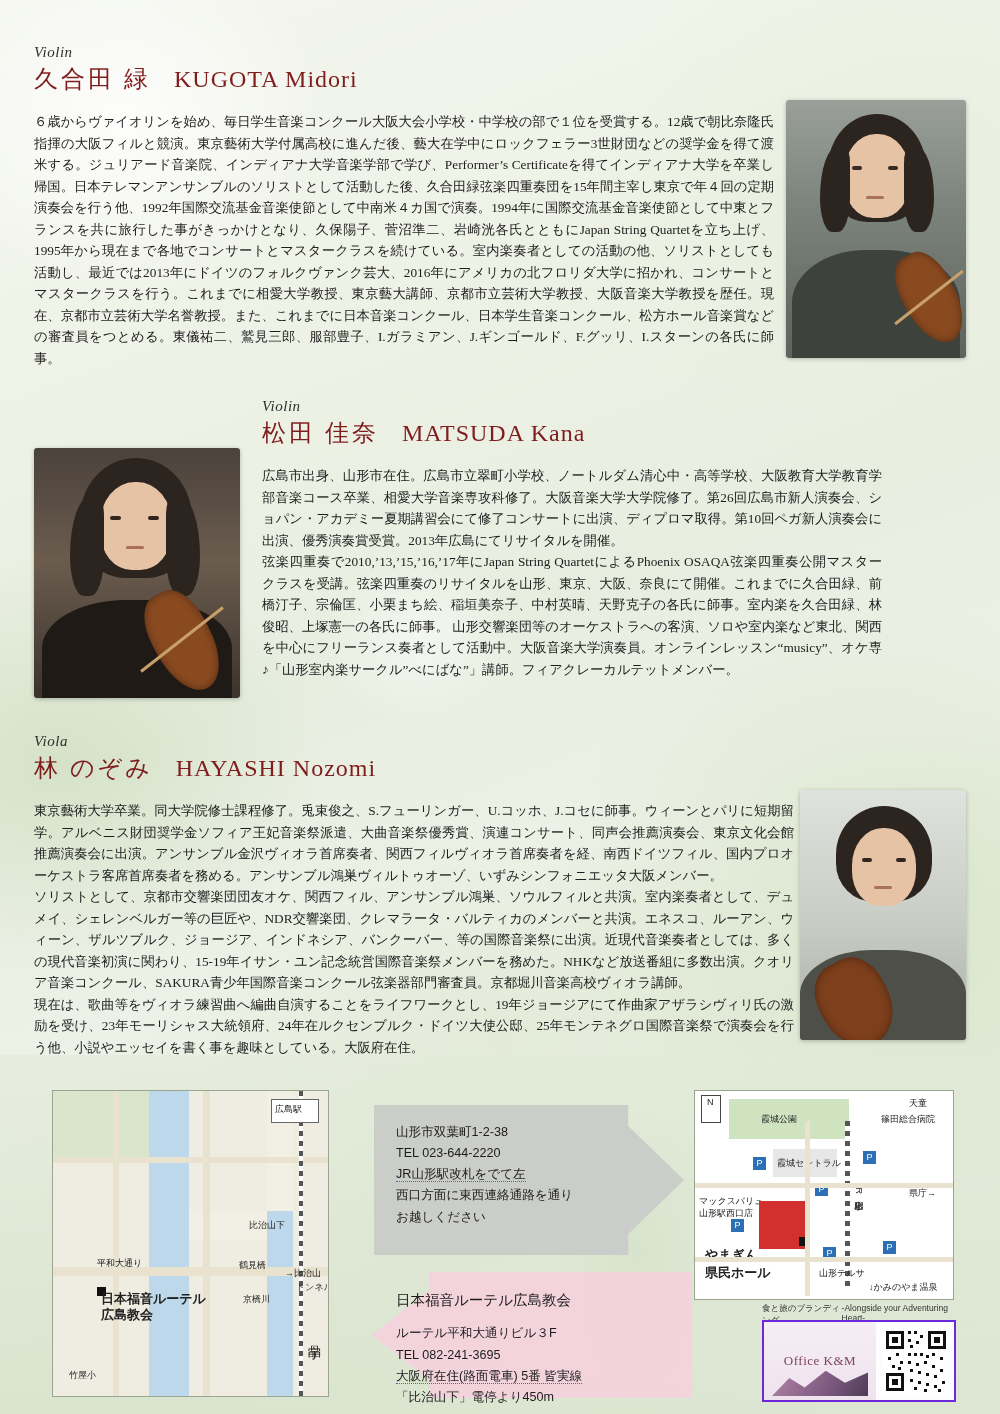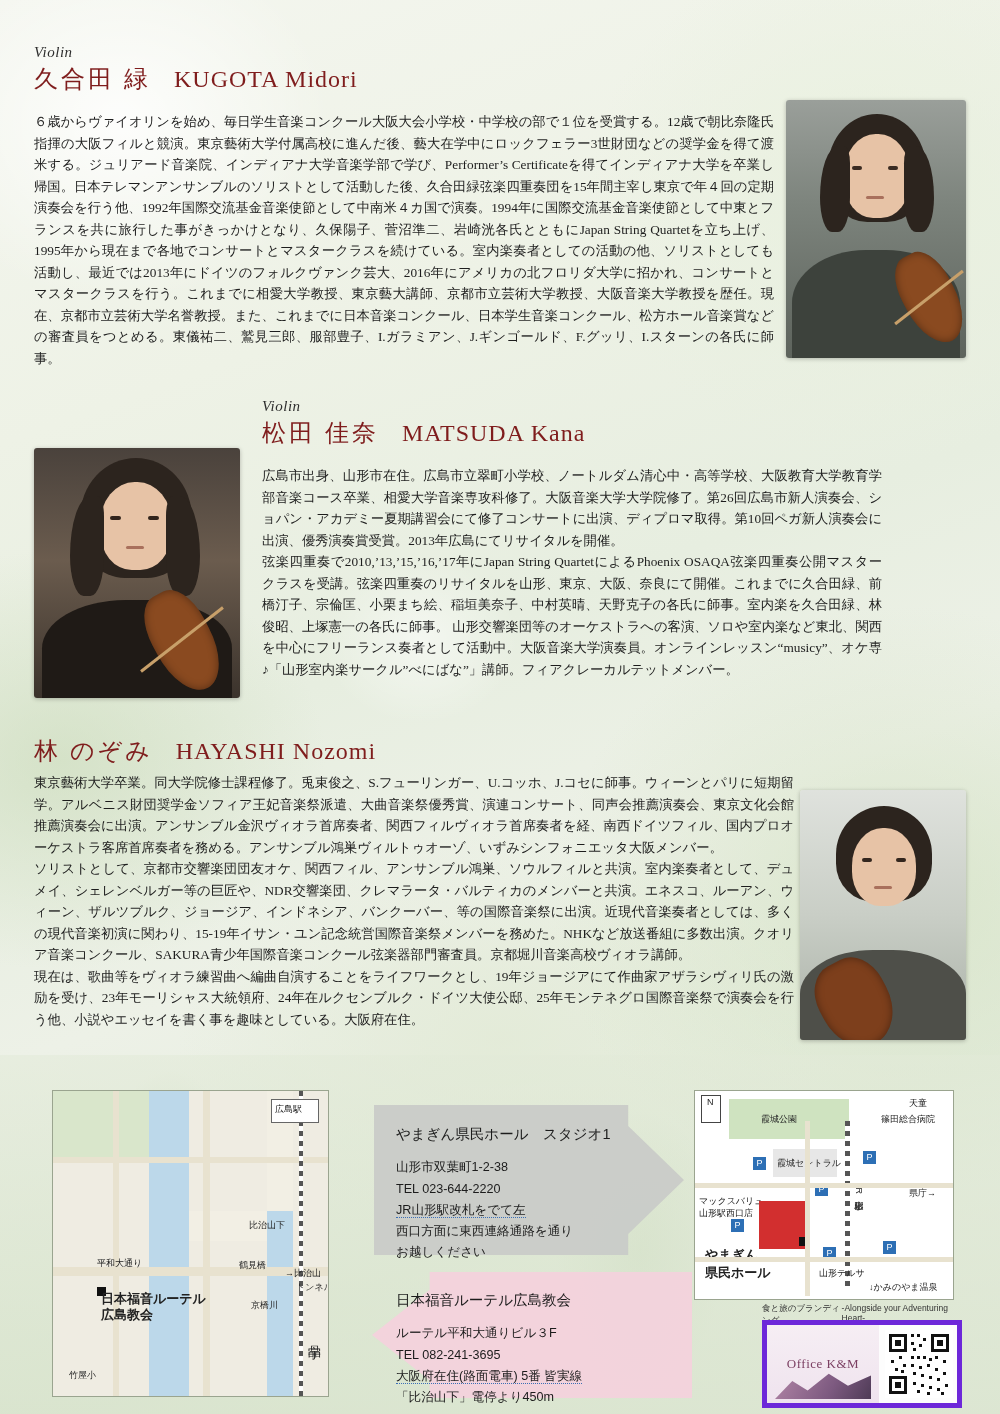--- a/index.html
+++ b/index.html
@@ -72,21 +72,21 @@
   
   #p2{position:absolute;left:262px;top:398px;width:620px;}
   #p2 .bio{margin-top:16px;width:620px;}
   .photo2{
     position:absolute;left:34px;top:448px;width:206px;height:250px;
     border-radius:3px;overflow:hidden;box-shadow:0 1px 4px rgba(0,0,0,.25);
   }
 
   
   #p3{position:absolute;left:34px;top:733px;width:760px;}
-  #p3 .bio{margin-top:5px;width:760px;}
+  #p3 .bio{margin-top:16px;width:760px;}
   .photo3{
     position:absolute;left:800px;top:790px;width:166px;height:250px;
     border-radius:3px;overflow:hidden;box-shadow:0 1px 4px rgba(0,0,0,.25);
   }
 
   
   .ph{position:absolute;left:0;top:0;width:100%;height:100%;}
   .ph.a{background:linear-gradient(180deg,#9a9f9a 0%,#7d847d 40%,#5d635c 100%);}
   .ph.b{background:linear-gradient(180deg,#4a423c 0%,#6b5c4e 45%,#3b332c 100%);}
   .ph.c{background:linear-gradient(180deg,#dfe2dd 0%,#c9cec6 50%,#a9b0a6 100%);}
@@ -123,21 +123,21 @@
     background:#f3d2dc;
     clip-path:polygon(18% 0, 100% 0, 100% 100%, 18% 100%, 18% 86%, 0 50%, 18% 14%);
     opacity:.95;
   }
   #cal1{left:396px;top:1122px;width:280px;}
   #cal2{left:396px;top:1288px;width:290px;}
   .ul-dot{border-bottom:1px dotted #3b6fb6;}
 
   .km-card{
     position:absolute;left:762px;top:1320px;width:190px;height:78px;
-    background:#fdfdfd;border:5px solid #6d28d9;
+    background:#fdfdfd;border:2px solid #6d28d9;
   }
   .km-left{
     position:absolute;left:0;top:0;width:112px;height:78px;
     background:linear-gradient(180deg,#f6eef4,#efe3ee);
     display:flex;align-items:center;justify-content:center;
   }
   .km-left span{
     font-family:"Liberation Serif", serif;
     font-size:13px;color:#7b3f62;letter-spacing:.5px;
   }
@@ -220,20 +220,21 @@
       <div style="position:absolute;left:114px;top:68px;width:11px;height:4px;background:#32241c;border-radius:2px;"></div>
       <div style="position:absolute;left:92px;top:98px;width:18px;height:3px;background:#a9705c;border-radius:2px;"></div>
       <div class="hair" style="left:36px;top:48px;width:34px;height:100px;border-radius:60% 20% 40% 40%;"></div>
       <div class="hair" style="left:132px;top:48px;width:34px;height:100px;border-radius:20% 60% 40% 40%;"></div>
       <div class="violin" style="left:120px;top:140px;width:58px;height:106px;"></div>
       <div class="bow" style="left:96px;top:190px;width:104px;"></div>
     </div>
   </div>
 
   <div id="p3">
+    <div class="part-label">Viola</div>
     <div class="name-line">
       <span class="jp">林 のぞみ</span>
       <span class="en">HAYASHI Nozomi</span>
     </div>
     <div class="bio">
       <p style="white-space:pre-line;">東京藝術大学卒業。同大学院修士課程修了。兎束俊之、S.フューリンガー、U.コッホ、J.コセに師事。ウィーンとパリに短期留学。アルベニス財団奨学金ソフィア王妃音楽祭派遣、大曲音楽祭優秀賞、演連コンサート、同声会推薦演奏会、東京文化会館推薦演奏会に出演。アンサンブル金沢ヴィオラ首席奏者、関西フィルヴィオラ首席奏者を経、南西ドイツフィル、国内プロオーケストラ客席首席奏者を務める。アンサンブル鴻巣ヴィルトゥオーゾ、いずみシンフォニエッタ大阪メンバー。
 ソリストとして、京都市交響楽団団友オケ、関西フィル、アンサンブル鴻巣、ソウルフィルと共演。室内楽奏者として、デュメイ、シェレンベルガー等の巨匠や、NDR交響楽団、クレマラータ・バルティカのメンバーと共演。エネスコ、ルーアン、ウィーン、ザルツブルク、ジョージア、インドネシア、バンクーバー、等の国際音楽祭に出演。近現代音楽奏者としては、多くの現代音楽初演に関わり、15-19年イサン・ユン記念統営国際音楽祭メンバーを務めた。NHKなど放送番組に多数出演。クオリア音楽コンクール、SAKURA青少年国際音楽コンクール弦楽器部門審査員。京都堀川音楽高校ヴィオラ講師。
 現在は、歌曲等をヴィオラ練習曲へ編曲自演することをライフワークとし、19年ジョージアにて作曲家アザラシヴィリ氏の激励を受け、23年モーリシャス大統領府、24年在ルクセンブルク・ドイツ大使公邸、25年モンテネグロ国際音楽祭で演奏会を行う他、小説やエッセイを書く事を趣味としている。大阪府在住。</p>
     </div>
   </div>
@@ -263,21 +264,21 @@
     <div class="mroad" style="left:150px;top:0px;width:7px;height:305px;"></div>
     <div class="mroad" style="left:60px;top:0px;width:6px;height:305px;"></div>
     <div class="railv rail" style="left:246px;top:0px;width:4px;height:305px;"></div>
     <div style="position:absolute;left:218px;top:8px;width:46px;height:22px;background:#fff;border:1px solid #666;"></div>
     <span class="mlbl" style="left:222px;top:12px;">広島駅</span>
     <span class="mlbl" style="left:196px;top:128px;">比治山下</span>
     <span class="mlbl" style="left:186px;top:168px;">鶴見橋</span>
     <span class="mlbl" style="left:44px;top:166px;">平和大通り</span>
     <span class="mlbl" style="left:232px;top:176px;">→比治山</span>
     <span class="mlbl" style="left:232px;top:190px;margin-left:11px;">トンネル</span>
-    <span class="mlbl" style="left:190px;top:208px;margin-left:8px;">京橋川</span>
+    <span class="mlbl" style="left:190px;top:202px;">京橋川</span>
     <div class="mpin" style="left:44px;top:196px;"></div>
     <span class="mlbl big" style="left:48px;top:200px;">日本福音ルーテル</span>
     <span class="mlbl big" style="left:48px;top:216px;">広島教会</span>
     <span class="mlbl" style="left:16px;top:278px;">竹屋小</span>
     <span class="mlbl" style="left:252px;top:244px;writing-mode:vertical-rl;font-size:13px;">宇品</span>
   </div>
 
   <div class="map-yamagata">
     <div class="mgreen" style="left:34px;top:8px;width:120px;height:40px;"></div>
     <span class="mlbl" style="left:66px;top:22px;">霞城公園</span>
@@ -304,21 +305,20 @@
     <div class="mP" style="left:36px;top:128px;">P</div>
     <div class="mP" style="left:128px;top:156px;">P</div>
     <div class="mP" style="left:188px;top:150px;">P</div>
     <div class="mroad" style="left:0px;top:92px;width:258px;height:5px;"></div>
     <div class="mroad" style="left:0px;top:166px;width:258px;height:5px;"></div>
     <div class="mroad" style="left:110px;top:30px;width:5px;height:175px;"></div>
   </div>
 
   <div class="arrow-gray"></div>
   <div class="callout" id="cal1">
-    <span class="title">やまぎん県民ホール　スタジオ1</span>
     <div>山形市双葉町1-2-38</div>
     <div>TEL 023-644-2220</div>
     <div><span class="ul-dot">JR山形駅改札をでて左</span></div>
     <div>西口方面に東西連絡通路を通り</div>
     <div>お越しください</div>
   </div>
 
   <div class="arrow-pink"></div>
   <div class="callout" id="cal2">
     <span class="title">日本福音ルーテル広島教会</span>

